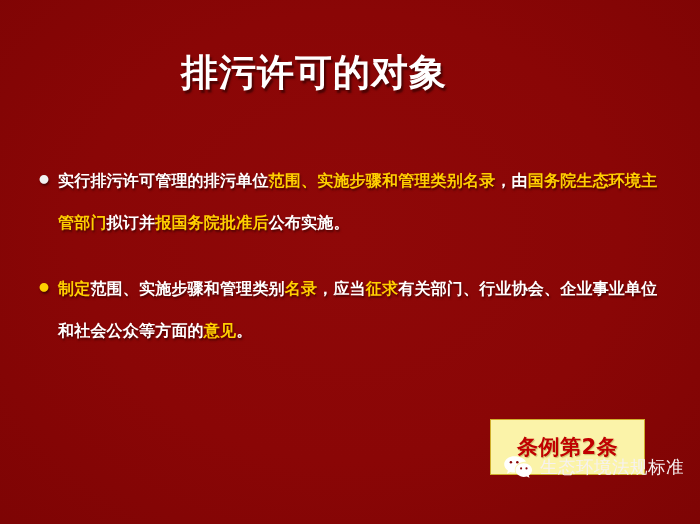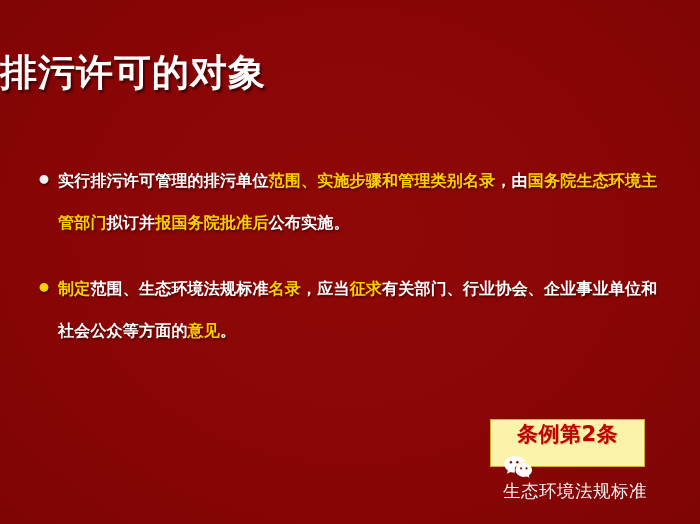--- a/index.html
+++ b/index.html
@@ -22,21 +22,21 @@
     background: radial-gradient(ellipse at 50% 45%, #8f0808 0%, #8a0606 55%, #7e0404 100%);
     overflow: hidden;
   }
 
   
   .title {
     position: absolute;
     top: 50px;
     left: 0;
     width: 628px;
-    text-align: left;
+    text-align: center;
     color: #ffffff;
     font-size: 37px;
     line-height: 46px;
     font-weight: bold;
     letter-spacing: 1px;
     text-shadow: 2px 3px 2px rgba(40, 0, 0, 0.65);
   }
 
   
   .body-block {
@@ -76,44 +76,43 @@
   .bullet-text .hl {
     color: #ffd000;
   }
 
   
   .ref-chip {
     position: absolute;
     left: 490px;
     top: 419px;
     width: 155px;
-    height: 48px;
+    height: 56px;
     box-sizing: border-box;
     background: #fbf3a9;
     border: 1px solid #cfae2c;
     display: flex;
-    align-items: flex-start;
+    align-items: center;
     justify-content: center;
   }
   .ref-chip-label {
     color: #c00000;
     font-size: 21px;
     font-weight: bold;
     letter-spacing: 0.5px;
     text-shadow: 1px 1px 1px rgba(120, 90, 0, 0.35);
   }
 
   
   .watermark {
     position: absolute;
     left: 503px;
     top: 455px;
     display: flex;
-    align-items: flex-start;
-    flex-direction: column;
+    align-items: flex-end;
   }
   .wechat-icon {
     width: 30px;
     height: 24px;
     flex: 0 0 auto;
     margin-right: 7px;
   }
   .watermark-label {
     color: #f6f1f1;
     font-size: 17.5px;
@@ -131,21 +130,21 @@
 
   <div class="body-block">
 
     <div class="bullet-row">
       <span class="bullet-dot dot-white">•</span>
       <div class="bullet-text"><span>实行排污许可管理的排污单位</span><span class="hl">范围、实施步骤和管理类别名录</span><span>，由</span><span class="hl">国务院生态环境主管部门</span><span>拟订并</span><span class="hl">报国务院批准后</span><span>公布实施。</span></div>
     </div>
 
     <div class="bullet-row">
       <span class="bullet-dot dot-yellow">•</span>
-      <div class="bullet-text"><span class="hl">制定</span><span>范围、生态环境法规标准</span><span class="hl">名录</span><span>，应当</span><span class="hl">征求</span><span>有关部门、行业协会、企业事业单位和社会公众等方面的</span><span class="hl">意见</span><span>。</span></div>
+      <div class="bullet-text"><span class="hl">制定</span><span>范围、实施步骤和管理类别</span><span class="hl">名录</span><span>，应当</span><span class="hl">征求</span><span>有关部门、行业协会、企业事业单位和社会公众等方面的</span><span class="hl">意见</span><span>。</span></div>
     </div>
 
   </div>
 
   <div class="ref-chip">
     <span class="ref-chip-label">条例第2条</span>
   </div>
 
   <div class="watermark">
     <span class="wechat-icon">

